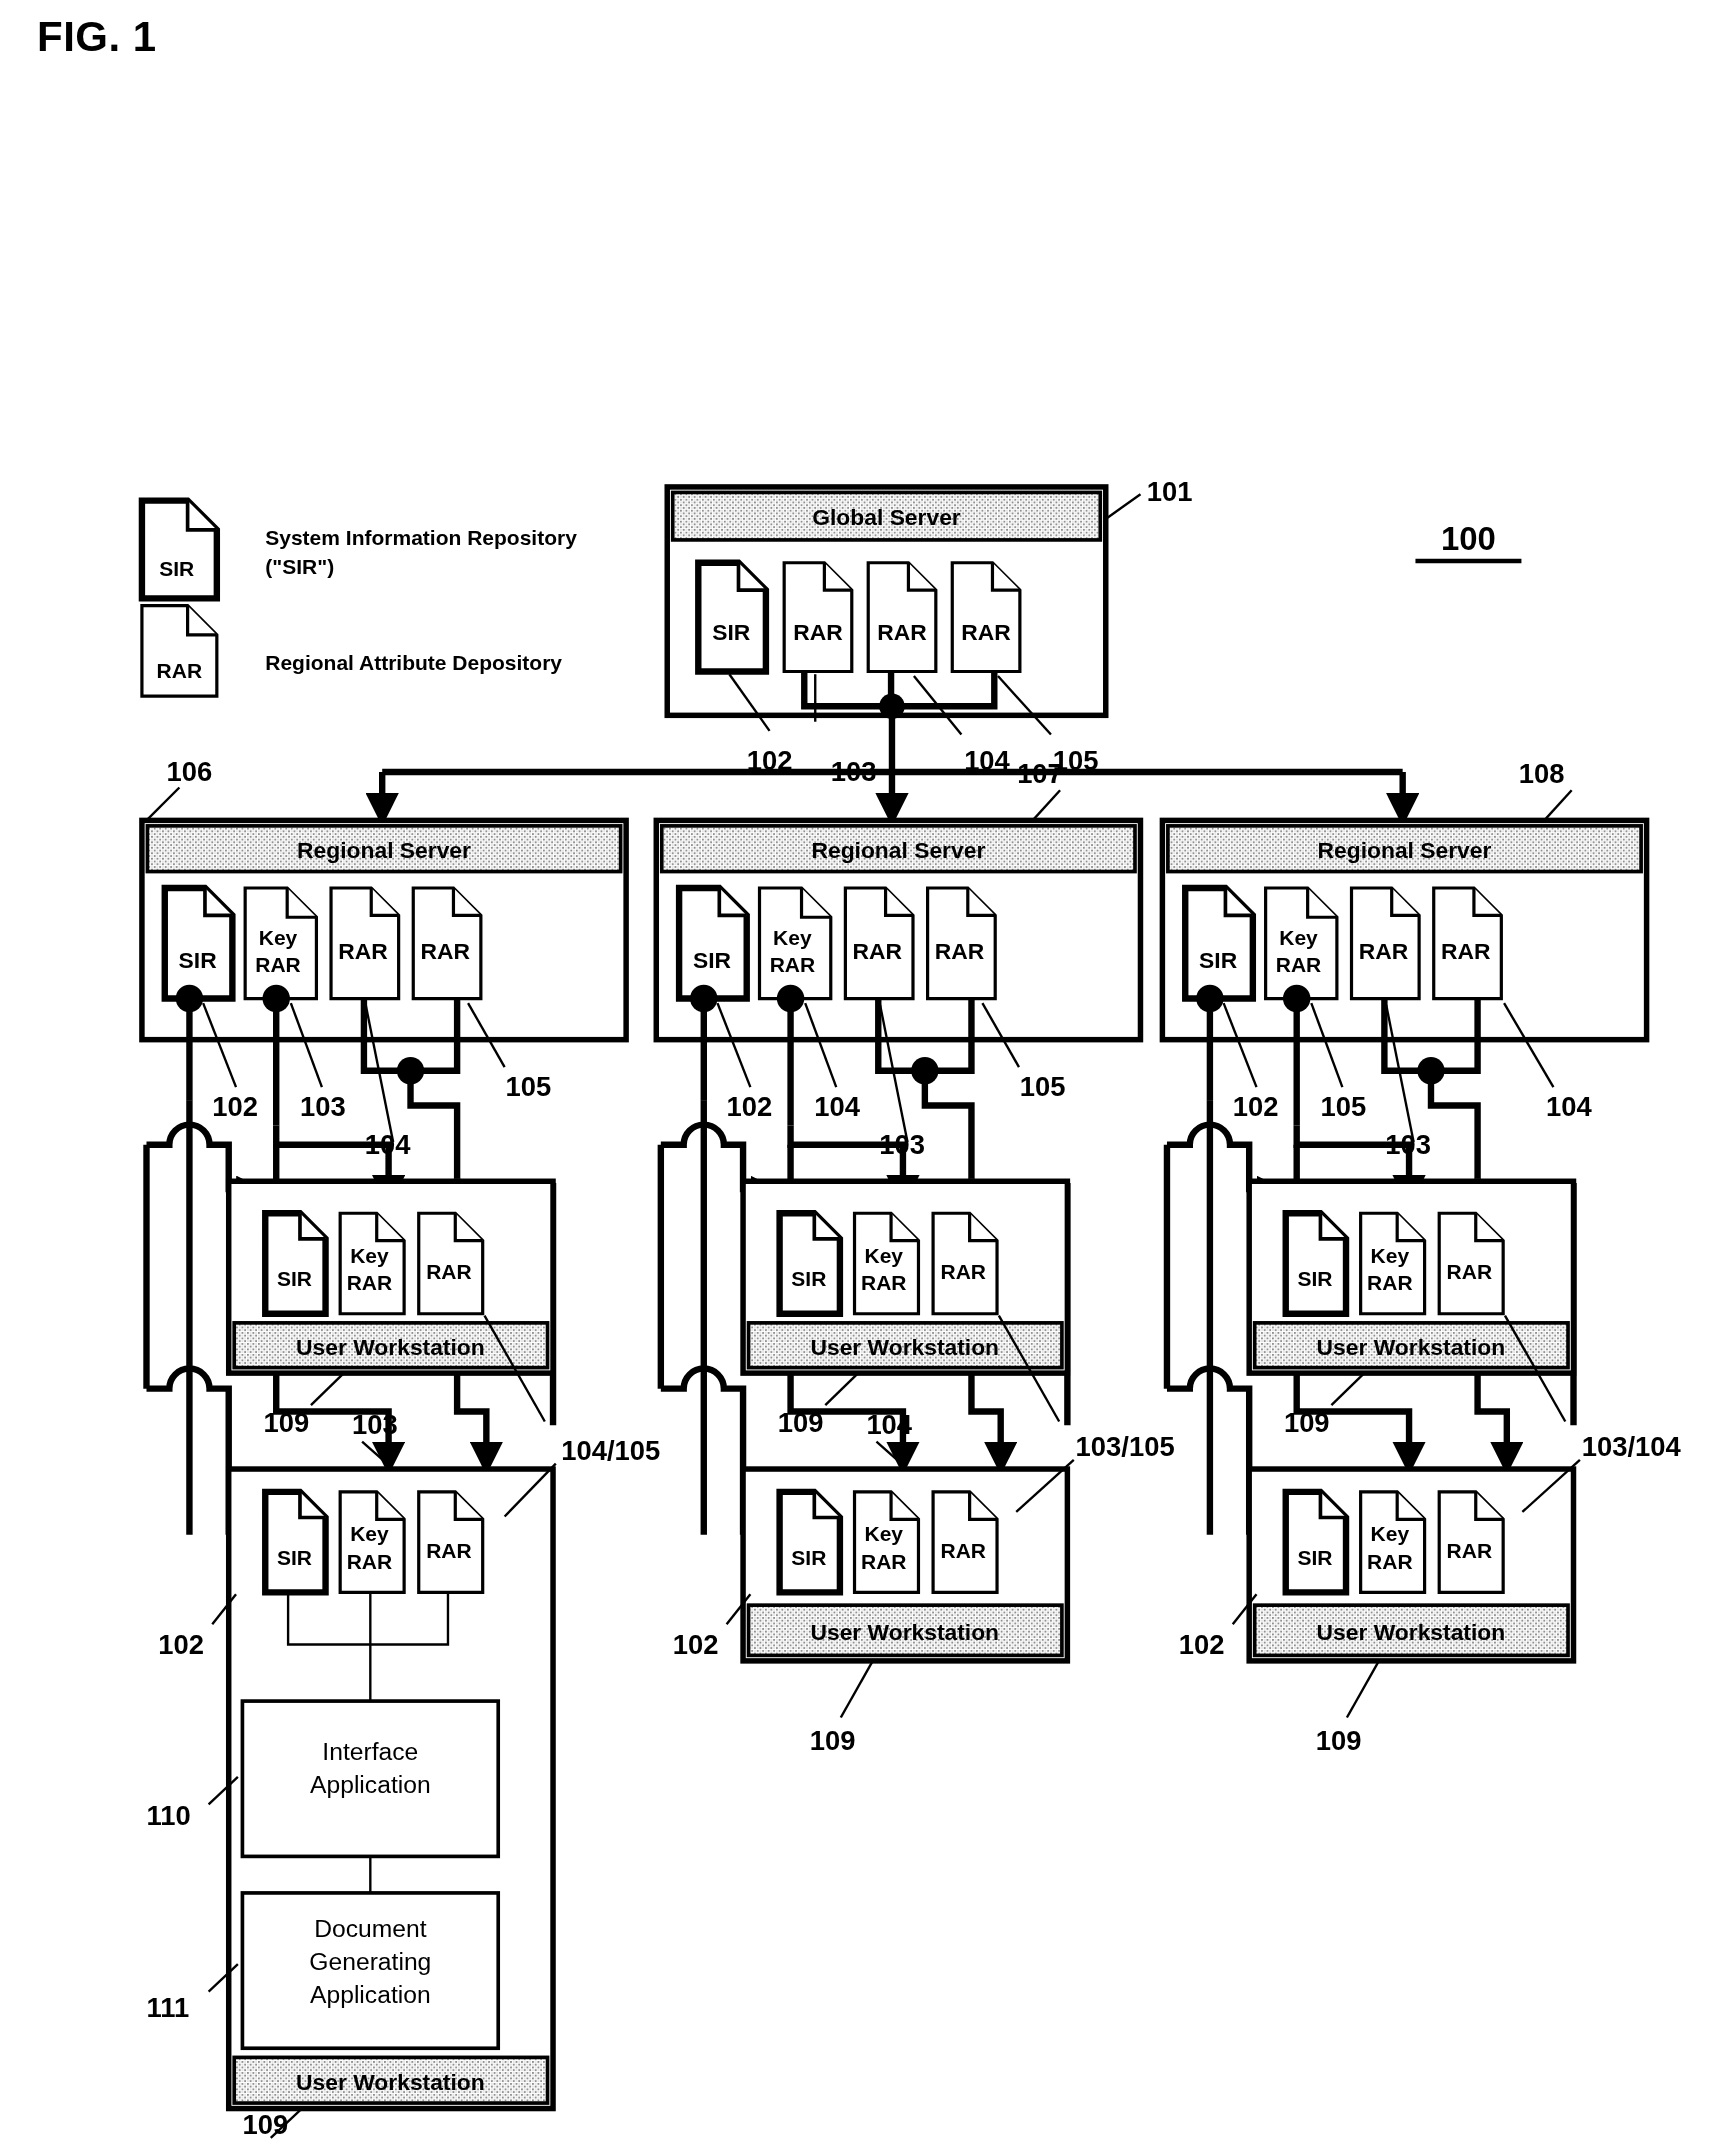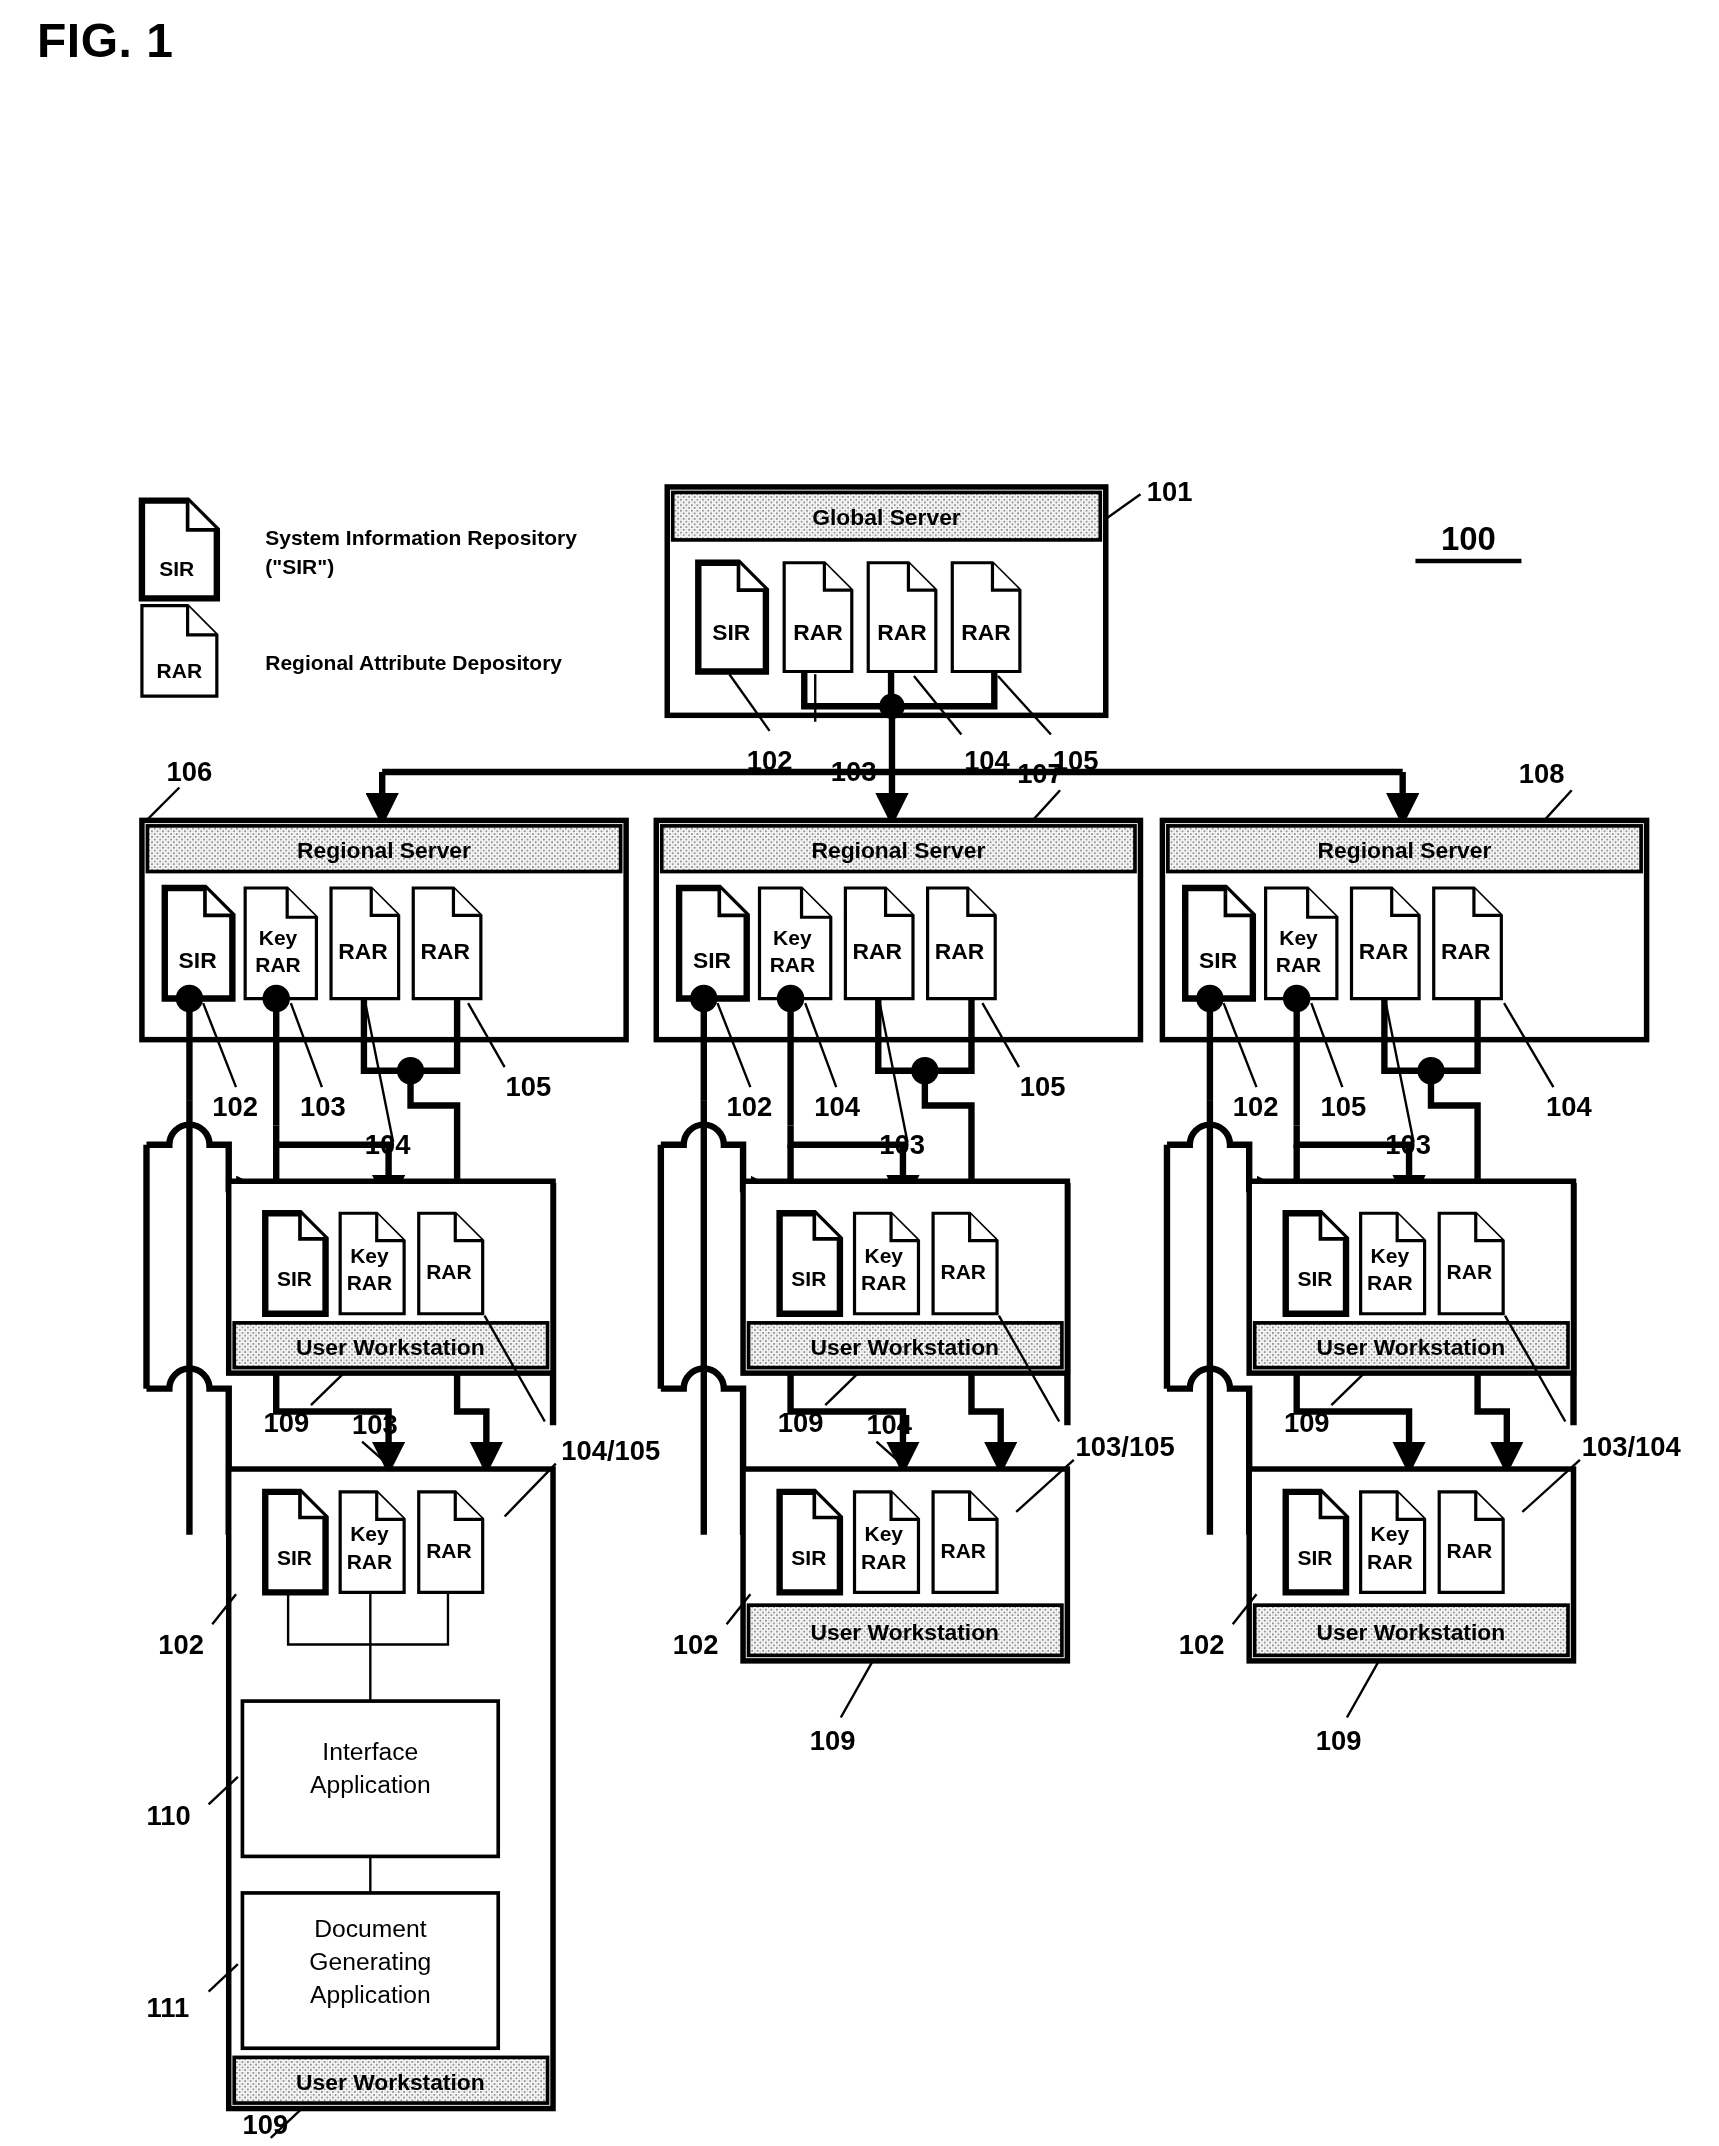--- a/index.html
+++ b/index.html
@@ -9,21 +9,21 @@
   body {
     width: 1720px; height: 2146px;
     font-family: "Liberation Sans", sans-serif;
     position: relative;
     overflow: hidden;
   }
   #fig { position: absolute; left:0; top:0; width:1720px; height:2146px; }
   .fig-label {
     position: absolute;
     left: 37px; top: 12.8px;
-    font-size: 48px;
+    font-size: 42px;
     font-weight: bold;
     letter-spacing: 0.5px;
     color: #000;
   }
   svg text { font-family: "Liberation Sans", sans-serif; fill:#000; }
   .t-title   { font-size: 25px; font-weight: bold; text-anchor: middle; }
   .t-doc     { font-size: 25px; font-weight: bold; text-anchor: middle; }
   .t-doc-sm  { font-size: 23px; font-weight: bold; text-anchor: middle; }
   .t-ref     { font-size: 30px; font-weight: bold; }
   .t-leg     { font-size: 23px; font-weight: bold; }

